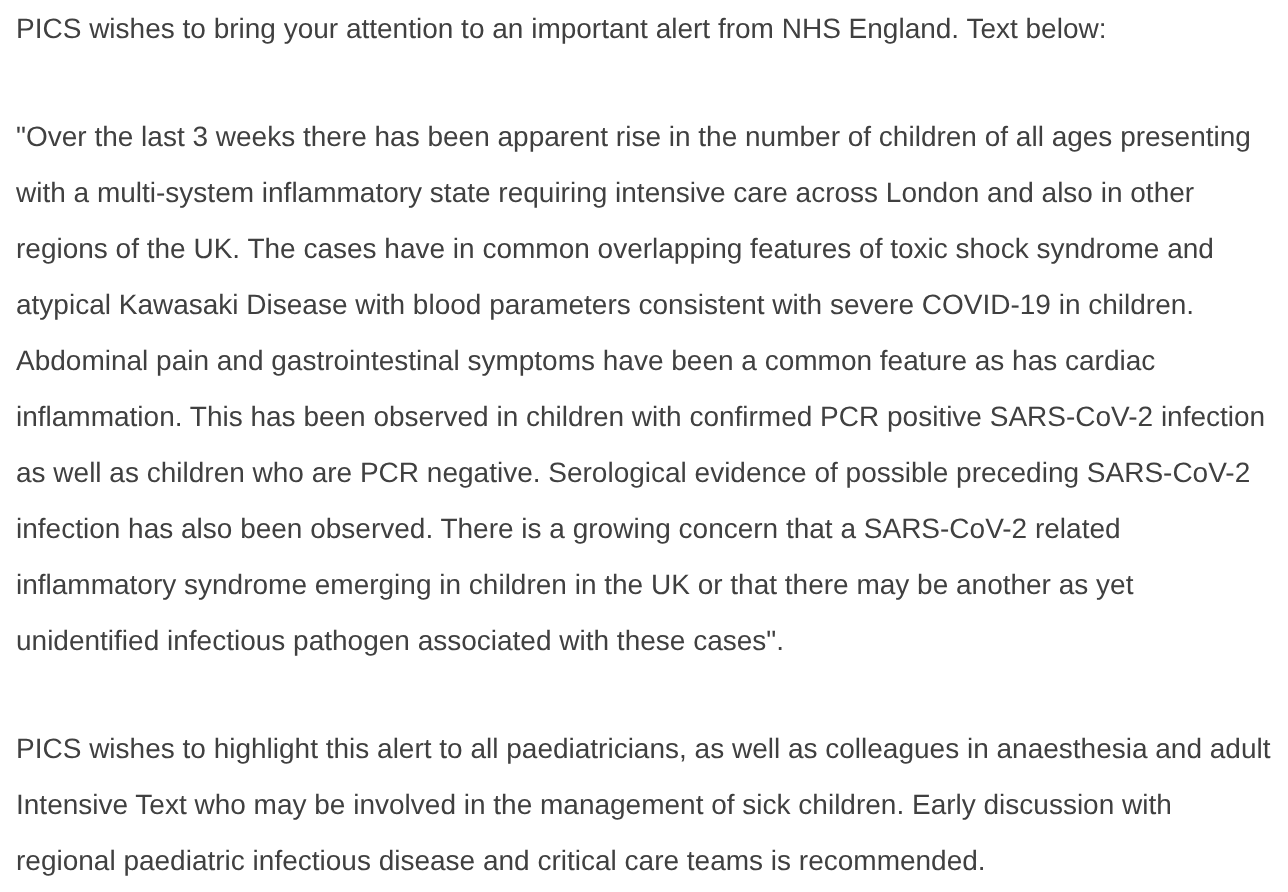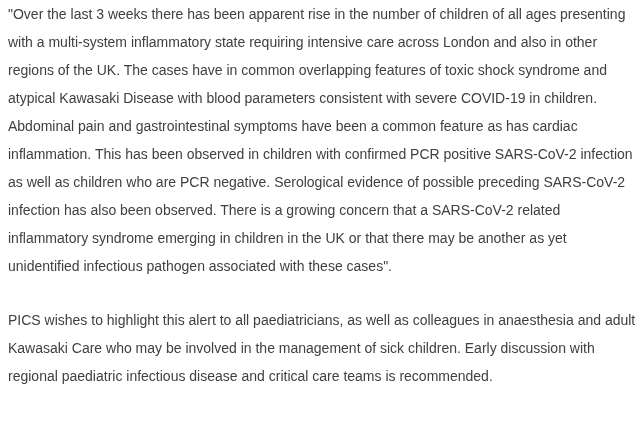--- a/index.html
+++ b/index.html
@@ -25,15 +25,16 @@
   .para {
     margin: 0 0 26px 0;
     text-align: left;
     word-spacing: normal;
   }
 </style>
 </head>
 <body style="background: rgb(255, 255, 255); color: rgb(64, 64, 64);">
 
 <div class="page">
+  <p class="para">PICS wishes to bring your attention to an important alert from NHS England. Text below:</p>
   <p class="para">"Over the last 3 weeks there has been apparent rise in the number of children of all ages presenting with a multi-system inflammatory state requiring intensive care across London and also in other regions of the UK. The cases have in common overlapping features of toxic shock syndrome and atypical Kawasaki Disease with blood parameters consistent with severe COVID-19 in children. Abdominal pain and gastrointestinal symptoms have been a common feature as has cardiac inflammation. This has been observed in children with confirmed PCR positive SARS-CoV-2 infection as well as children who are PCR negative. Serological evidence of possible preceding SARS-CoV-2 infection has also been observed. There is a growing concern that a SARS-CoV-2 related inflammatory syndrome emerging in children in the UK or that there may be another as yet unidentified infectious pathogen associated with these cases".</p>
-  <p class="para">PICS wishes to highlight this alert to all paediatricians, as well as colleagues in anaesthesia and adult Kawasaki Care who may be involved in the management of sick children. Early discussion with regional paediatric infectious disease and critical care teams is recommended.</p>
+  <p class="para">PICS wishes to highlight this alert to all paediatricians, as well as colleagues in anaesthesia and adult Intensive Text who may be involved in the management of sick children. Early discussion with regional paediatric infectious disease and critical care teams is recommended.</p>
 </div>
 
 </body></html>

